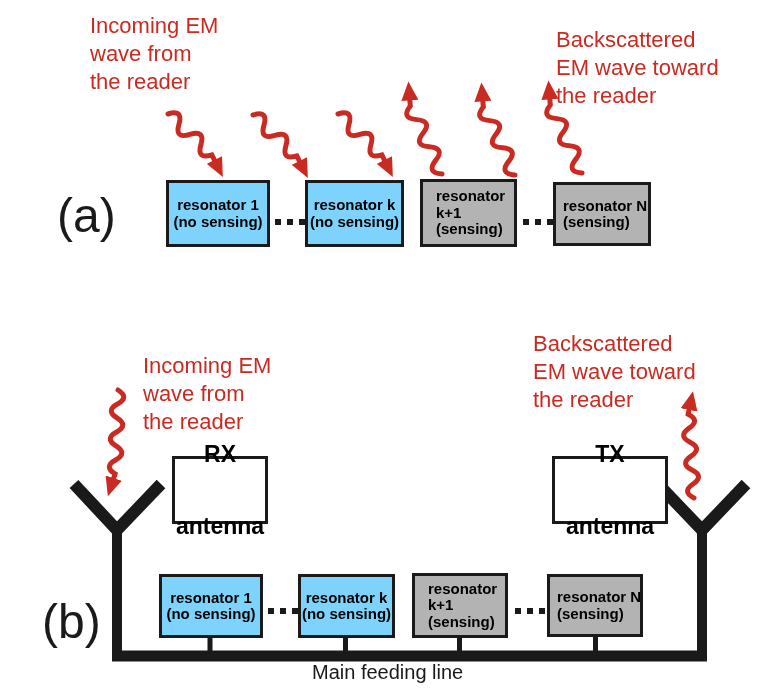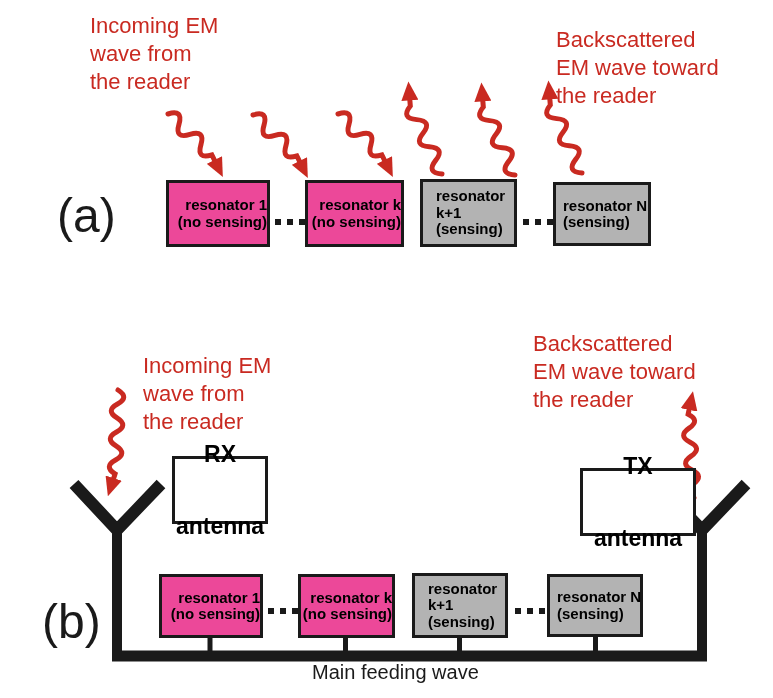--- a/index.html
+++ b/index.html
@@ -17,24 +17,24 @@
   .wave{fill:none;stroke:var(--red);stroke-width:5;stroke-linecap:round;}
   .ahead{fill:var(--red);}
   .ant{fill:none;stroke:var(--ink);}
   .redtext{
     color:var(--red);font-size:22px;line-height:28px;font-weight:400;
     white-space:nowrap;
   }
   .redtext span{display:block;}
   .panel-label{font-size:48px;line-height:48px;font-weight:400;color:var(--ink);}
   .rbox{
-    box-sizing:border-box;border:3px solid var(--ink);background:#ec4899;
+    box-sizing:border-box;border:3px solid var(--ink);background:#7dd3fc;
     display:flex;flex-direction:column;justify-content:center;
     font-size:15px;line-height:16.5px;font-weight:bold;color:#000;
-    text-align:right;
+    text-align:center;
   }
   .rbox.gray{background:var(--gray);text-align:left;}
   .rbox span{display:block;white-space:nowrap;}
   .antbox{
     box-sizing:border-box;border:3px solid var(--ink);background:#ffffff;
     display:flex;flex-direction:column;justify-content:center;text-align:center;
     font-size:23px;line-height:26px;font-weight:bold;color:#000;gap:46px;
   }
   .antbox span{display:block;}
   .dots{display:flex;gap:6px;}
@@ -147,21 +147,21 @@
     <span>Backscattered</span>
     <span>EM wave toward</span>
     <span>the reader</span>
   </div>
 
   <div class="abs antbox" style="left:172px;top:456px;width:96px;height:68px;">
     <span>RX</span>
     <span>antenna</span>
   </div>
 
-  <div class="abs antbox" style="left:580px;top:456px;width:116px;height:68px;margin-top:12px;">
+  <div class="abs antbox" style="left:552px;top:456px;width:116px;height:68px;">
     <span>TX</span>
     <span>antenna</span>
   </div>
 
   <div class="abs rbox" style="left:159px;top:574px;width:104px;height:64px;">
     <span>resonator 1</span>
     <span>(no sensing)</span>
   </div>
 
   <div class="abs dots" style="left:268px;top:608px;">
@@ -185,15 +185,15 @@
     <i></i>
       <i></i>
       <i></i>
   </div>
 
   <div class="abs rbox gray" style="left:547px;top:574px;width:96px;height:63px;padding-left:7px;">
     <span>resonator N</span>
     <span>(sensing)</span>
   </div>
 
-  <div class="abs feedlabel" style="left:312px;top:661px;">Main feeding wave</div>
+  <div class="abs feedlabel" style="left:312px;top:661px;">Main feeding line</div>
 
 </div>
 
 </body></html>

